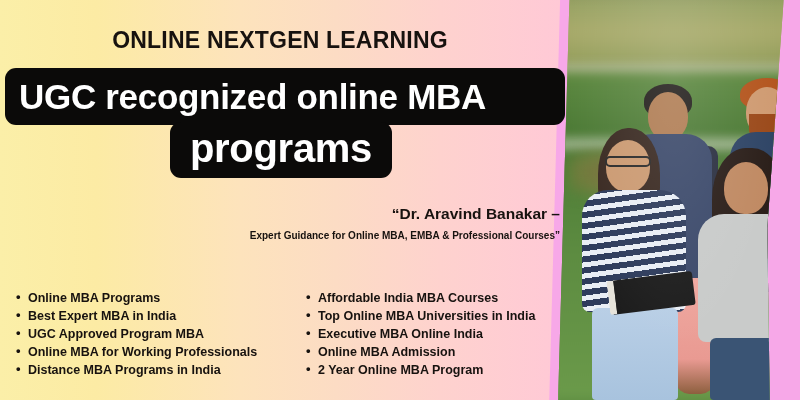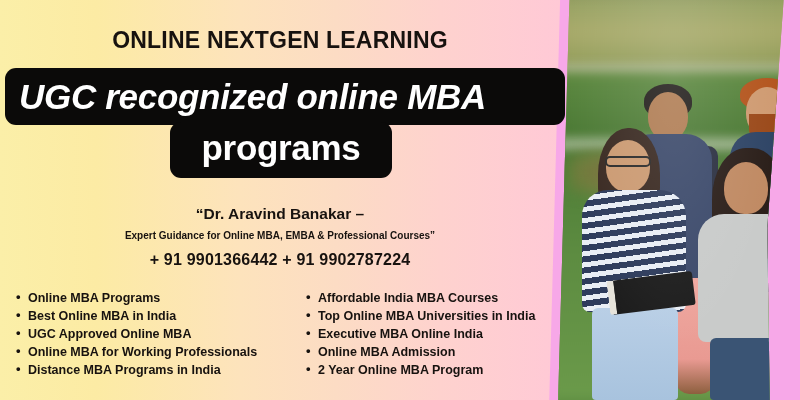--- a/index.html
+++ b/index.html
@@ -138,28 +138,28 @@
     position:absolute; top:27px; left:0; width:560px;
     text-align:center;
     font-size:23px; font-weight:bold; letter-spacing:.2px;
     color:#17120f;
   }
 
   #headline { position:absolute; top:68px; left:0; width:572px; }
   .hl-line { display:block; background:#0b0a09; color:#ffffff; font-weight:bold; }
   #hl-line-1 {
     margin-left:5px; width:560px; height:57px; border-radius:11px;
-    font-size:35px; line-height:57px; padding-left:14px; letter-spacing:-.3px;font-style:italic;
+    font-size:35px; line-height:57px; padding-left:14px; letter-spacing:-.3px;
   }
   #hl-line-2 {
     margin-left:170px; margin-top:-3px; width:222px; height:56px; border-radius:11px;
-    font-size:35px; line-height:52px; text-align:center; letter-spacing:-.3px;
-  }
-
-  #quote { position:absolute; top:203px; left:0; width:560px; text-align:center;
+    font-size:40px; line-height:52px; text-align:center; letter-spacing:-.3px;
+  }
+
+  #quote { position:absolute; top:203px; left:0; width:560px; text-align:right;
     color:#17120f; font-weight:bold; font-size:15.5px; line-height:22px; }
   #quote .q2 { font-size:10px; }
   #phones { margin-top:2px; font-size:16px; letter-spacing:.2px; }
 
   #bullets { position:absolute; top:289px; left:0; width:572px;
     display:flex; gap:0; }
   .bullet-col { list-style:none; }
   #bullets-left  { width:300px; padding-left:16px; }
   #bullets-right { width:256px; padding-left:6px; }
   .bullet-col li {
@@ -229,28 +229,27 @@
     <div id="eyebrow">ONLINE NEXTGEN LEARNING</div>
 
     <div id="headline">
       <span class="hl-line" id="hl-line-1">UGC recognized online MBA</span>
       <span class="hl-line" id="hl-line-2">programs</span>
     </div>
 
     <div id="quote">
       <div class="q1">“Dr. Aravind Banakar –</div>
       <div class="q2">Expert Guidance for Online MBA, EMBA &amp; Professional Courses”</div>
-      <div id="phones">+ 91 9901366442  + 91 9902787224</div>
     </div>
 
     <div id="bullets">
       <ul class="bullet-col" id="bullets-left">
         <li>Online MBA Programs</li>
-        <li>Best Online MBA in India</li>
-        <li>UGC Approved Online MBA</li>
+        <li>Best Expert MBA in India</li>
+        <li>UGC Approved Program MBA</li>
         <li>Online MBA for Working Professionals</li>
         <li>Distance MBA Programs in India</li>
       </ul>
       <ul class="bullet-col" id="bullets-right">
         <li>Affordable India MBA Courses</li>
         <li>Top Online MBA Universities in India</li>
         <li>Executive MBA Online India</li>
         <li>Online MBA Admission</li>
         <li>2 Year Online MBA Program</li>
       </ul>

